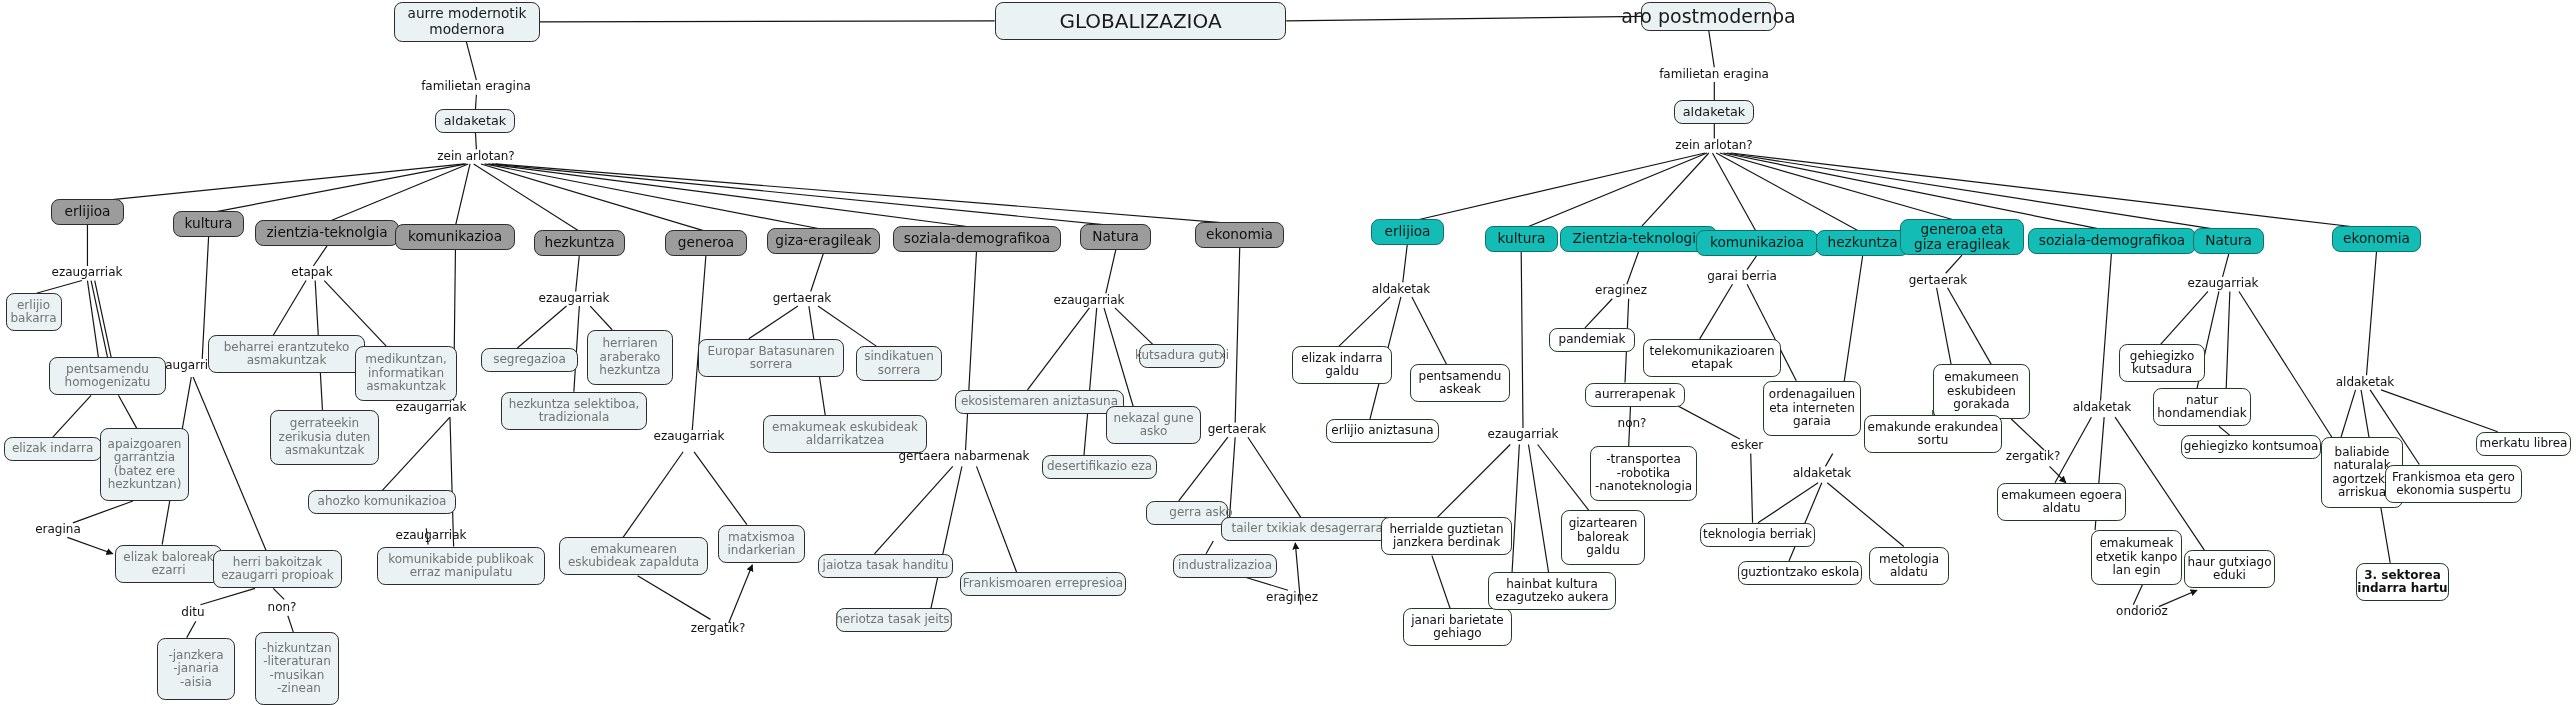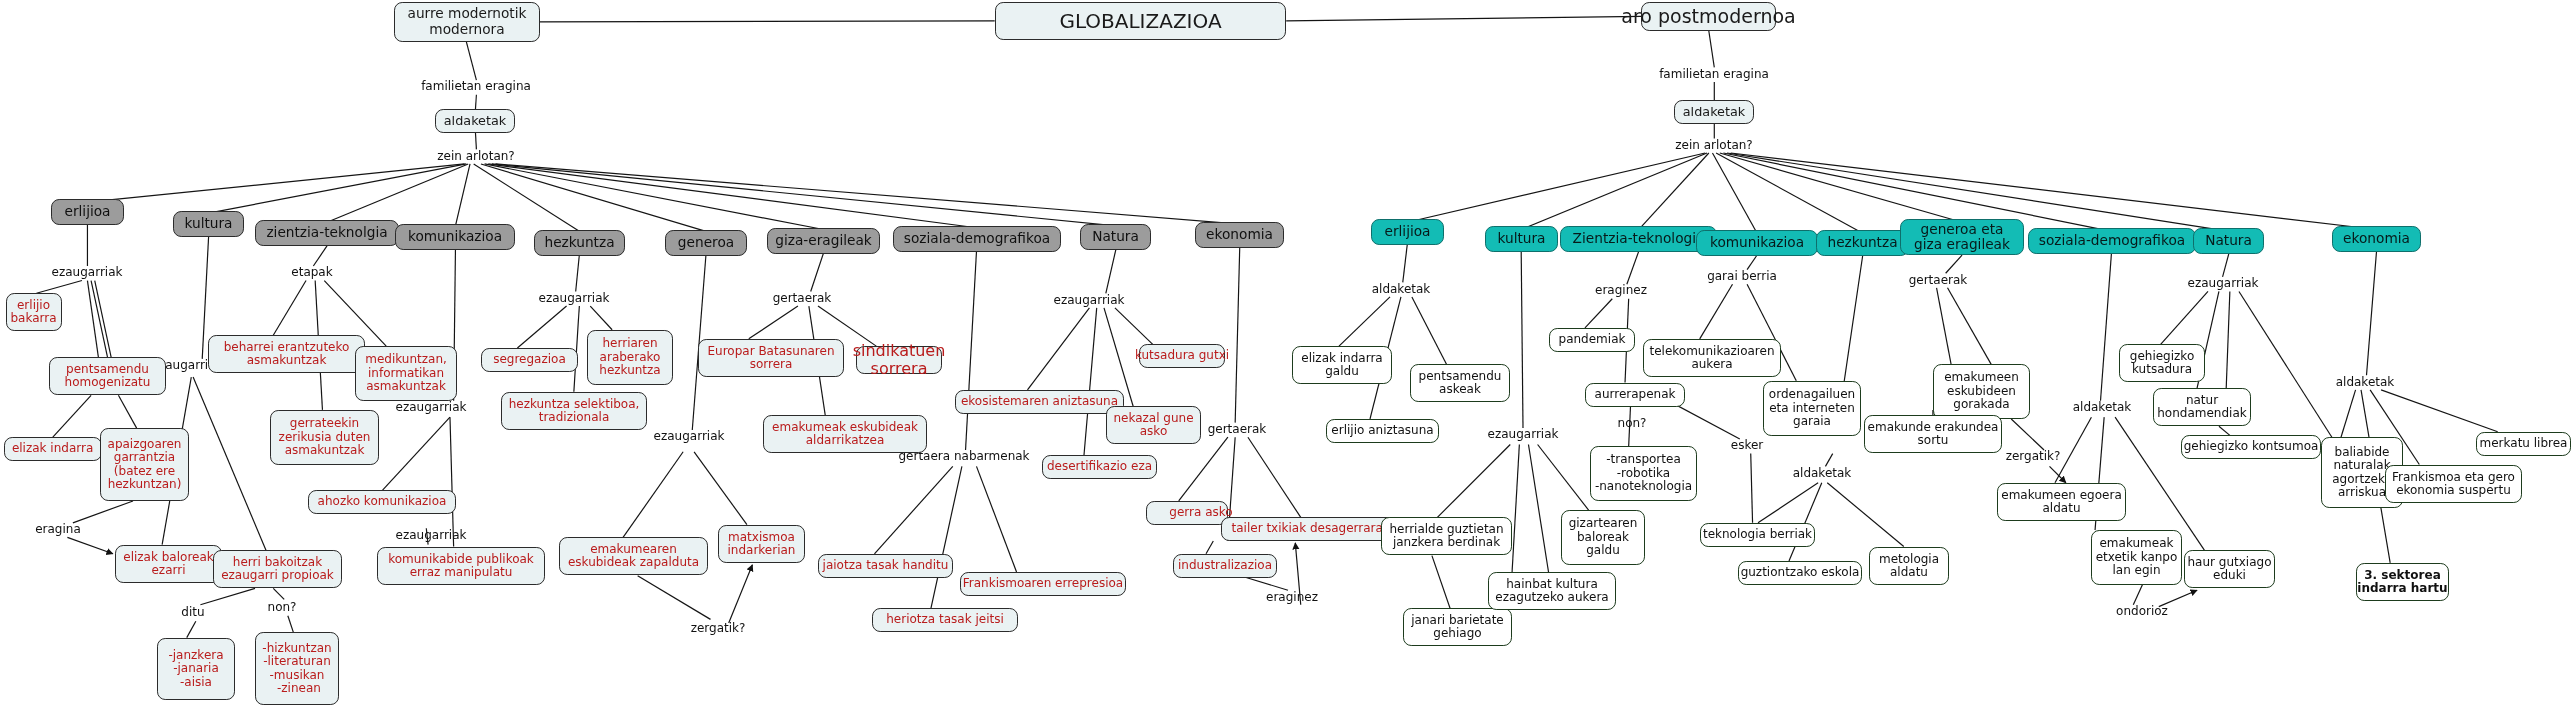--- a/index.html
+++ b/index.html
@@ -4,21 +4,21 @@
 <style>
   html,body{margin:0;padding:0;background:#ffffff;}
   body{font-family:"DejaVu Sans","Liberation Sans",sans-serif;}
   #stage{position:relative;width:2576px;height:705px;background:#ffffff;overflow:hidden;}
   svg#edges{position:absolute;left:0;top:0;width:2576px;height:705px;}
   .node{position:absolute;box-sizing:border-box;display:flex;align-items:center;justify-content:center;
         text-align:center;border-radius:8.2px;line-height:1.12;white-space:pre;}
   .n-root{background:#eaf2f3;border:1.5px solid #2b2b2b;color:#1a1a1a;}
   .n-grey{background:#9c9c9c;border:1.5px solid #2b2b2b;color:#101010;}
   .n-teal{background:#13bcb5;border:1.5px solid #0e6f6b;color:#071a1a;}
-  .n-leaf-blue{background:#eaf2f3;border:1.3px solid #2b2b2b;color:#b91c1c;}
+  .n-leaf-blue{background:#eaf2f3;border:1.3px solid #2b2b2b;color:#737373;}
   .n-leaf-white{background:#ffffff;border:1.3px solid #1d3b1d;color:#111;}
   .elabel{position:absolute;color:#111;white-space:pre;text-align:center;line-height:1.12;
           transform:translate(-50%,-50%);}
 </style>
 </head>
 <body>
 
 <div id="stage">
   <svg id="edges" viewBox="0 0 2828 774" preserveAspectRatio="none">
     <defs>
@@ -254,47 +254,47 @@
 araberako
 hezkuntza</div>
       <div class="node n-leaf-blue" style="left: 501px; top: 392px; width: 146px; height: 38px; font-size: 12px;">hezkuntza selektiboa,
 tradizionala</div>
       <div class="node n-leaf-blue" style="left: 559px; top: 537px; width: 149px; height: 38px; font-size: 12px;">emakumearen
 eskubideak zapalduta</div>
       <div class="node n-leaf-blue" style="left: 718px; top: 525px; width: 87px; height: 38px; font-size: 12px;">matxismoa
 indarkerian</div>
       <div class="node n-leaf-blue" style="left: 698px; top: 339px; width: 146px; height: 38px; font-size: 12px;">Europar Batasunaren
 sorrera</div>
-      <div class="node n-leaf-blue" style="left: 856px; top: 346px; width: 86px; height: 28px; font-size: 16px;">sindikatuen
+      <div class="node n-leaf-blue" style="left: 856px; top: 346px; width: 86px; height: 35px; font-size: 12px;">sindikatuen
 sorrera</div>
       <div class="node n-leaf-blue" style="left: 763px; top: 415px; width: 164px; height: 38px; font-size: 12px;">emakumeak eskubideak
 aldarrikatzea</div>
       <div class="node n-leaf-blue" style="left: 818px; top: 554px; width: 135px; height: 24px; font-size: 12px;">jaiotza tasak handitu</div>
-      <div class="node n-leaf-blue" style="left: 872px; top: 608px; width: 146px; height: 24px; font-size: 12px;">heriotza tasak jeitsi</div>
+      <div class="node n-leaf-blue" style="left: 836px; top: 608px; width: 116px; height: 24px; font-size: 12px;">heriotza tasak jeitsi</div>
       <div class="node n-leaf-blue" style="left: 960px; top: 572px; width: 166px; height: 24px; font-size: 12px;">Frankismoaren errepresioa</div>
       <div class="node n-leaf-blue" style="left: 955px; top: 390px; width: 169px; height: 24px; font-size: 12px;">ekosistemaren aniztasuna</div>
       <div class="node n-leaf-blue" style="left: 1106px; top: 406px; width: 95px; height: 38px; font-size: 12px;">nekazal gune
 asko</div>
       <div class="node n-leaf-blue" style="left: 1139px; top: 344px; width: 86px; height: 24px; font-size: 12px;">kutsadura gutxi</div>
       <div class="node n-leaf-blue" style="left: 1042px; top: 455px; width: 115px; height: 24px; font-size: 12px;">desertifikazio eza</div>
       <div class="node n-leaf-blue" style="left: 1146px; top: 501px; width: 82px; height: 24px; font-size: 12px; padding-left: 28px;">gerra asko</div>
       <div class="node n-leaf-blue" style="left: 1221px; top: 517px; width: 182px; height: 24px; font-size: 12px;">tailer txikiak desagerrarazi</div>
       <div class="node n-leaf-blue" style="left: 1173px; top: 554px; width: 104px; height: 24px; font-size: 12px;">industralizazioa</div>
       <div class="node n-leaf-white" style="left: 1292px; top: 346px; width: 100px; height: 38px; font-size: 12px;">elizak indarra
 galdu</div>
       <div class="node n-leaf-white" style="left: 1410px; top: 364px; width: 100px; height: 38px; font-size: 12px;">pentsamendu
 askeak</div>
       <div class="node n-leaf-white" style="left: 1326px; top: 419px; width: 113px; height: 24px; font-size: 12px;">erlijio aniztasuna</div>
       <div class="node n-leaf-white" style="left: 1549px; top: 328px; width: 86px; height: 24px; font-size: 12px;">pandemiak</div>
       <div class="node n-leaf-white" style="left: 1585px; top: 383px; width: 100px; height: 24px; font-size: 12px;">aurrerapenak</div>
       <div class="node n-leaf-white" style="left: 1590px; top: 446px; width: 107px; height: 55px; font-size: 12px;">-transportea
 -robotika
 -nanoteknologia</div>
       <div class="node n-leaf-white" style="left: 1643px; top: 339px; width: 138px; height: 38px; font-size: 12px;">telekomunikazioaren
-aukera</div>
+etapak</div>
       <div class="node n-leaf-white" style="left: 1763px; top: 381px; width: 98px; height: 55px; font-size: 12px;">ordenagailuen
 eta interneten
 garaia</div>
       <div class="node n-leaf-white" style="left: 1700px; top: 523px; width: 115px; height: 24px; font-size: 12px;">teknologia berriak</div>
       <div class="node n-leaf-white" style="left: 1738px; top: 561px; width: 124px; height: 24px; font-size: 12px;">guztiontzako eskola</div>
       <div class="node n-leaf-white" style="left: 1869px; top: 547px; width: 80px; height: 38px; font-size: 12px;">metologia
 aldatu</div>
       <div class="node n-leaf-white" style="left: 1381px; top: 517px; width: 131px; height: 38px; font-size: 12px;">herrialde guztietan
 janzkera berdinak</div>
       <div class="node n-leaf-white" style="left: 1403px; top: 608px; width: 109px; height: 38px; font-size: 12px;">janari barietate

